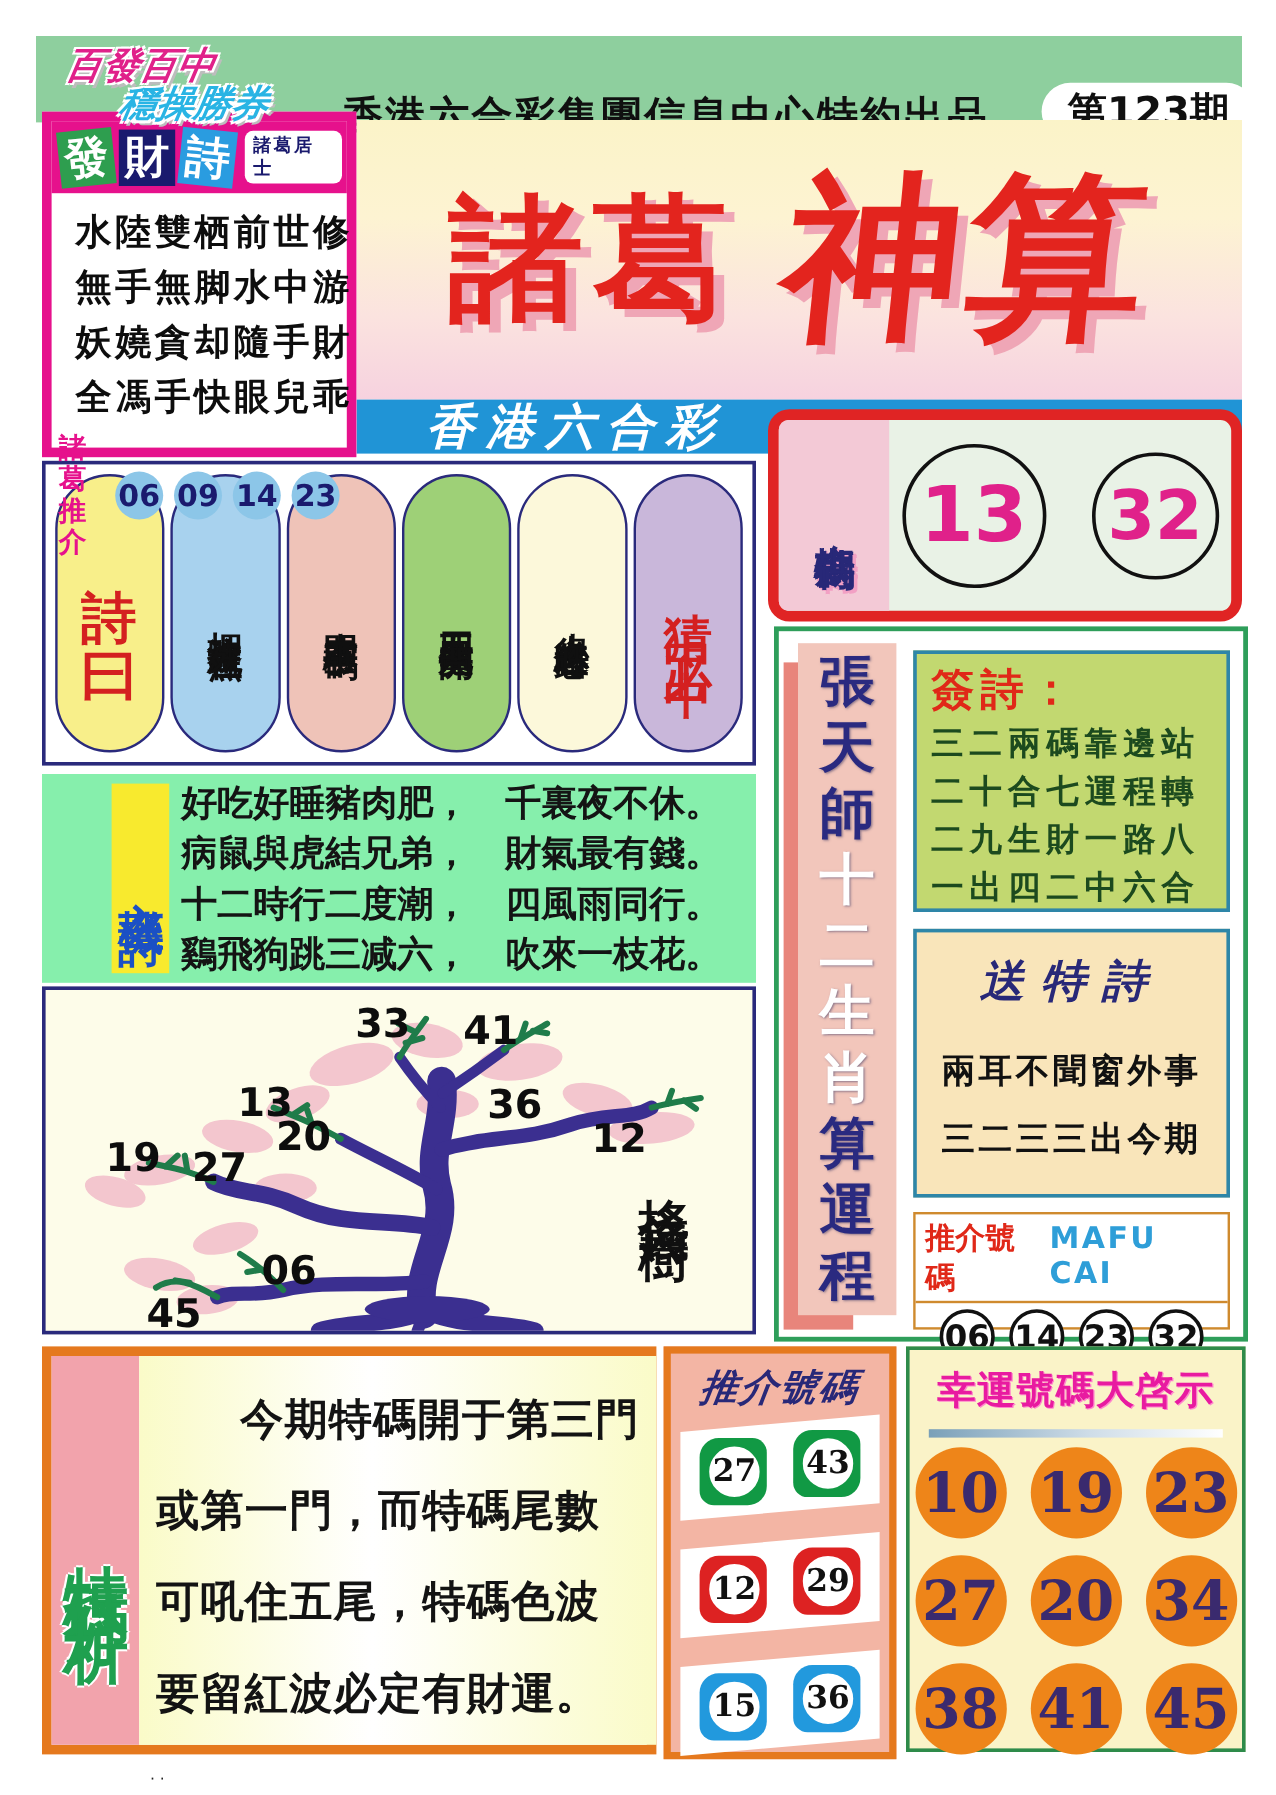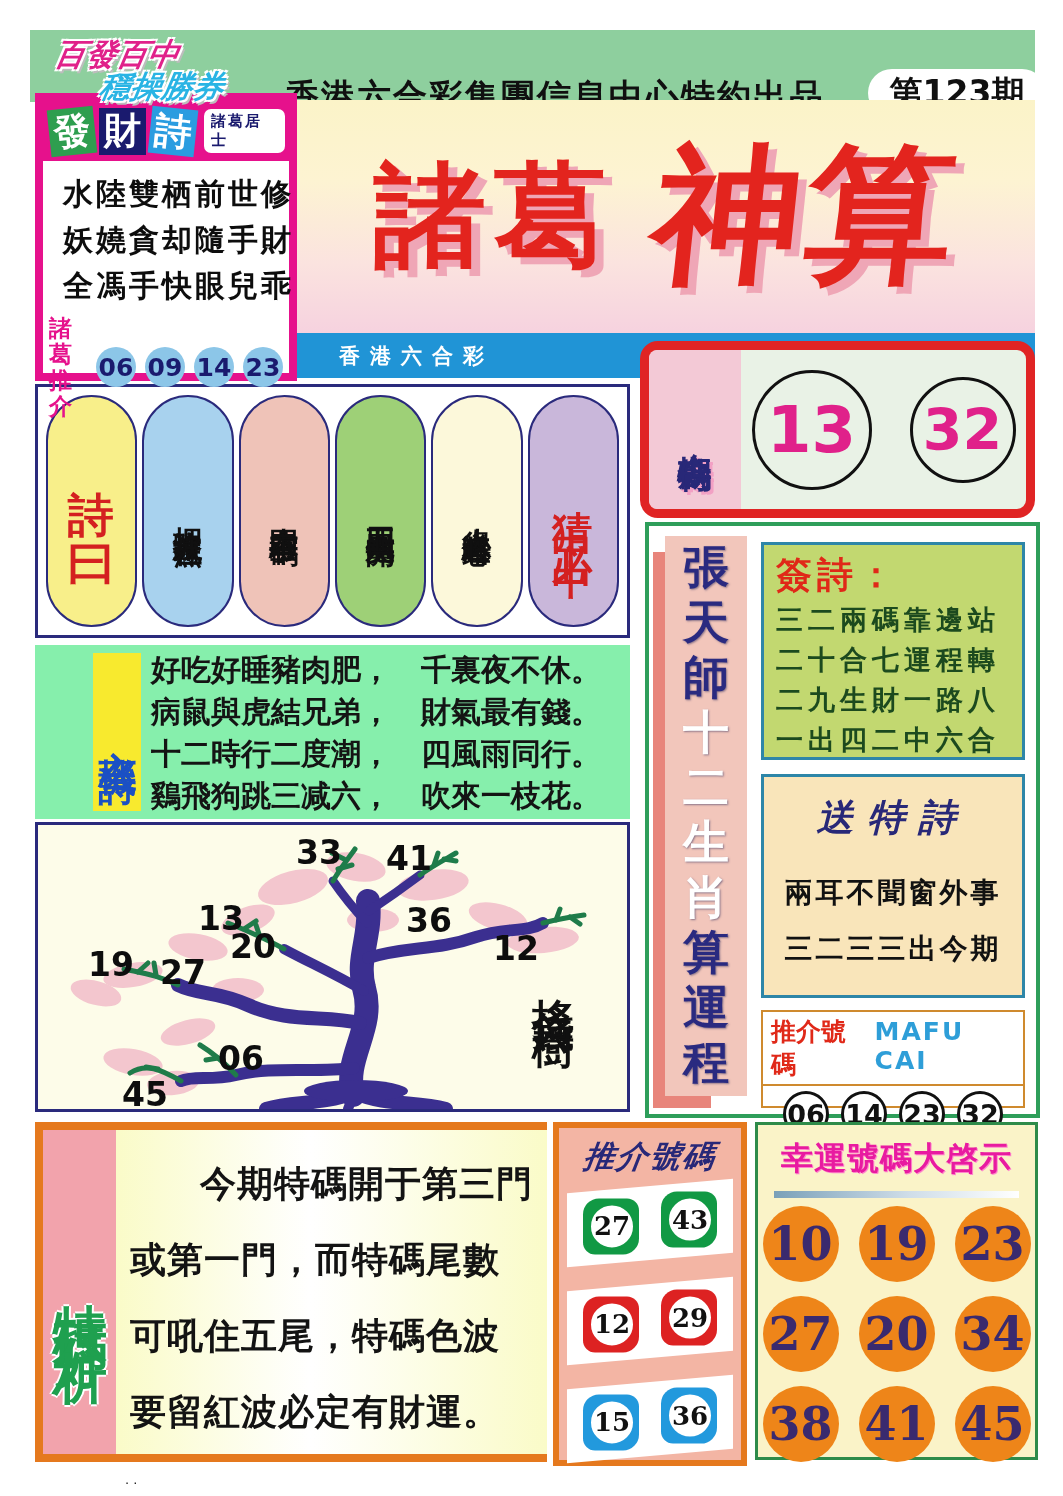--- a/index.html
+++ b/index.html
@@ -37,21 +37,21 @@
   .title-area{left:297px;top:100px;width:738px;height:233px;
               background:linear-gradient(180deg,#fbf3c8 0%,#fdf3d2 35%,#fbe3df 70%,#f6d2df 100%);
               display:flex;align-items:center;justify-content:center;gap:40px;z-index:1;}
   .bigtitle{font-family:"DejaVu Serif",serif;font-weight:900;color:#e3241e;
             text-shadow:9px 7px 0 #efa6b6;}
   .bigtitle-left{font-size:112px;letter-spacing:8px;}
   .bigtitle-right{font-size:148px;letter-spacing:4px;transform:skewX(-6deg);}
 
   
   .blue-bar{left:297px;top:333px;width:738px;height:45px;background:#2094d6;display:flex;align-items:center;z-index:1;}
-  .blue-bar-text{margin-left:42px;color:#fff;font-size:21px;font-weight:900;letter-spacing:10px;}
+  .blue-bar-text{margin-left:58px;color:#fff;font-size:40px;font-weight:900;letter-spacing:10px;font-style:italic;}
 
   
   .special-box{left:640px;top:341px;width:395px;height:177px;box-sizing:border-box;
                border:9px solid #e02424;border-radius:18px;background:#e9f2e6;display:flex;z-index:3;}
   .special-band{width:92px;background:#f3c9d6;border-radius:8px 0 0 8px;display:flex;align-items:center;justify-content:center;}
   .special-label{writing-mode:vertical-rl;text-orientation:upright;font-size:34px;font-weight:900;color:#282878;
                  letter-spacing:2px;text-shadow:3px 3px 0 #f2a0c4;}
   .special-nums{flex:1;display:flex;align-items:center;justify-content:center;gap:38px;}
   .num-circle{border:3px solid #111;border-radius:50%;display:flex;align-items:center;justify-content:center;
               color:#e0218a;font-weight:900;}
@@ -173,20 +173,21 @@
 
   <div class="abs fortune-box">
     <div class="fortune-titlebar">
       <div class="tile tile1" style="background-color: rgb(46, 158, 79);">發</div>
       <div class="tile" style="background-color: rgb(26, 26, 110);">財</div>
       <div class="tile tile3" style="background-color: rgb(42, 156, 224);">詩</div>
       <div class="author-chip">諸葛居士</div>
     </div>
     <div class="fortune-lines">
       <div class="fortune-line">水陸雙栖前世修</div>
+      <div class="fortune-line">無手無脚水中游</div>
       <div class="fortune-line">妖嬈貪却隨手財</div>
       <div class="fortune-line">全馮手快眼兒乖</div>
     </div>
     <div class="fortune-rec">
       <div class="rec-label">
         <div>諸葛</div>
         <div>推介</div>
       </div>
       <div class="rec-balls">
         <div class="rec-ball">06</div>

